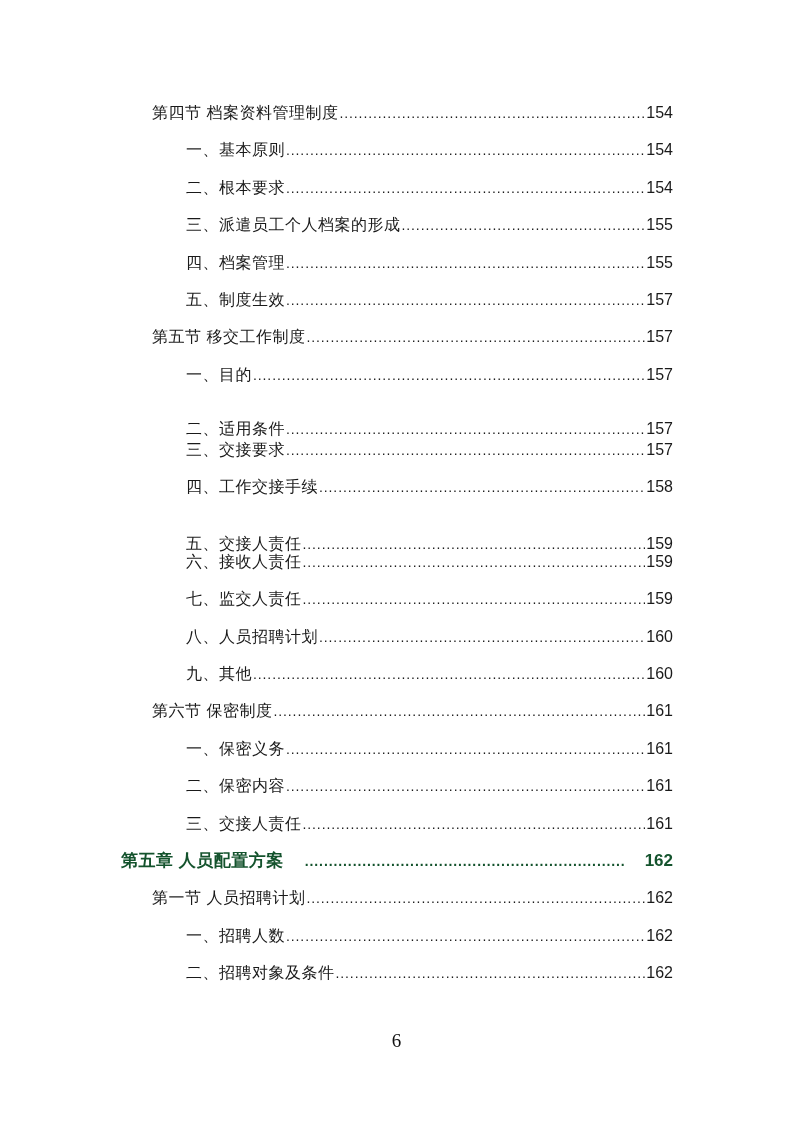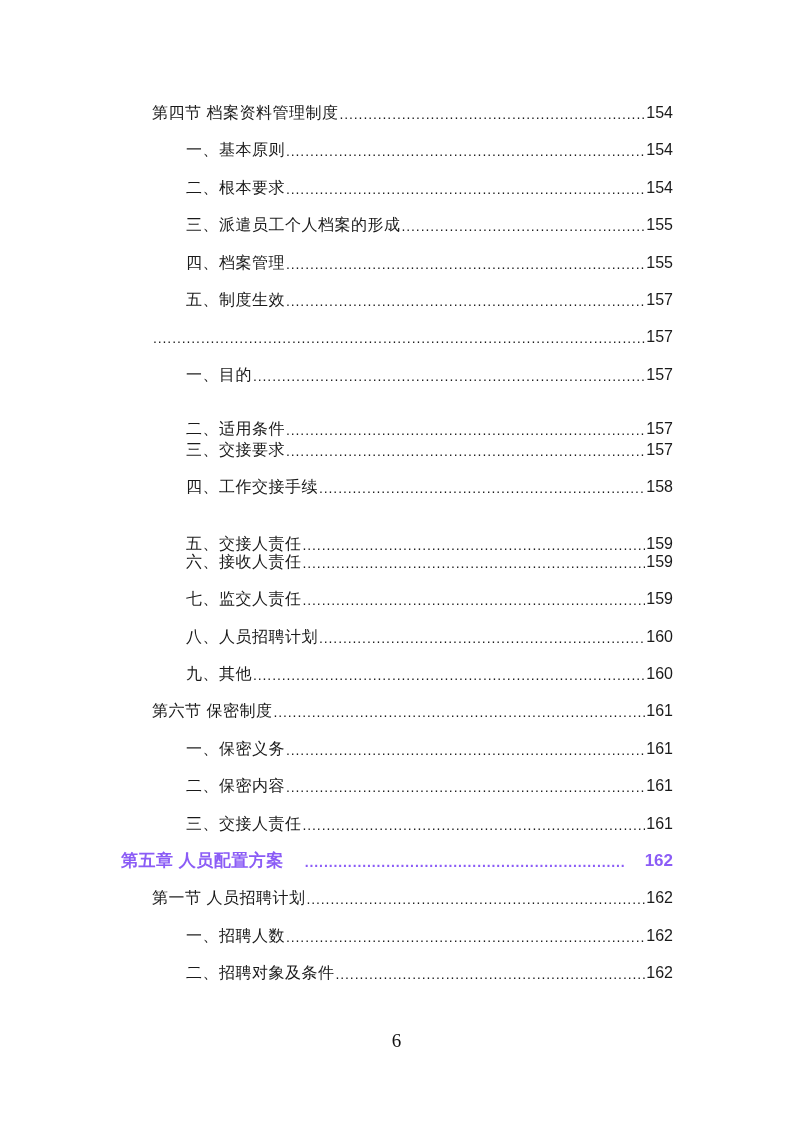--- a/index.html
+++ b/index.html
@@ -1,21 +1,21 @@
 <!DOCTYPE html>
 <html><head>
 <meta charset="utf-8">
 <style>
   html, body { margin: 0; padding: 0; background: #ffffff; }
   body { width: 793px; height: 1122px; position: relative; overflow: hidden;
          font-family: "Liberation Sans", "DejaVu Sans", sans-serif; color: #1a1a1a; }
   .toc { position: absolute; left: 0; top: 101px; width: 793px; }
-  .row { position: absolute; height: 24px; display: flex; align-items: flex-end;
+  .row { position: absolute; height: 24px; display: flex; align-items: center;
          font-size: 16px; line-height: 24px; right: 120px; }
-  .row.level-chapter { left: 121px; font-weight: bold; font-size: 17px; color: #8b5cf6; gap: 20px; }
+  .row.level-chapter { left: 121px; font-weight: bold; font-size: 17px; color: #14532d; gap: 20px; }
   .row.level-section { left: 152px; }
   .row.level-item { left: 186px; }
   .label { white-space: nowrap; flex: 0 0 auto; letter-spacing: 0.5px; }
   .leader { flex: 1 1 auto; overflow: hidden; white-space: nowrap; margin: 0 1px;
             letter-spacing: 0.9px; font-size: 14px; line-height: 22px; }
   .leader::before { content: "........................................................................................................................................................................................................................................"; }
   .page { flex: 0 0 auto; white-space: nowrap; }
   .page-number { position: absolute; top: 1030px; left: 0; width: 793px; text-align: center;
                  font-family: "Liberation Serif", "DejaVu Serif", serif; font-size: 19px; color: #111; }
 </style>
@@ -47,20 +47,21 @@
       <span class="label">四、档案管理</span>
       <span class="leader"></span>
       <span class="page">155</span>
     </div>
   <div class="row level-item" style="top:187px">
       <span class="label">五、制度生效</span>
       <span class="leader"></span>
       <span class="page">157</span>
     </div>
   <div class="row level-section" style="top:224.4px">
+      <span class="label">第五节  移交工作制度</span>
       <span class="leader"></span>
       <span class="page">157</span>
     </div>
   <div class="row level-item" style="top:261.8px">
       <span class="label">一、目的</span>
       <span class="leader"></span>
       <span class="page">157</span>
     </div>
   <div class="row level-item" style="top:316px">
       <span class="label">二、适用条件</span>

